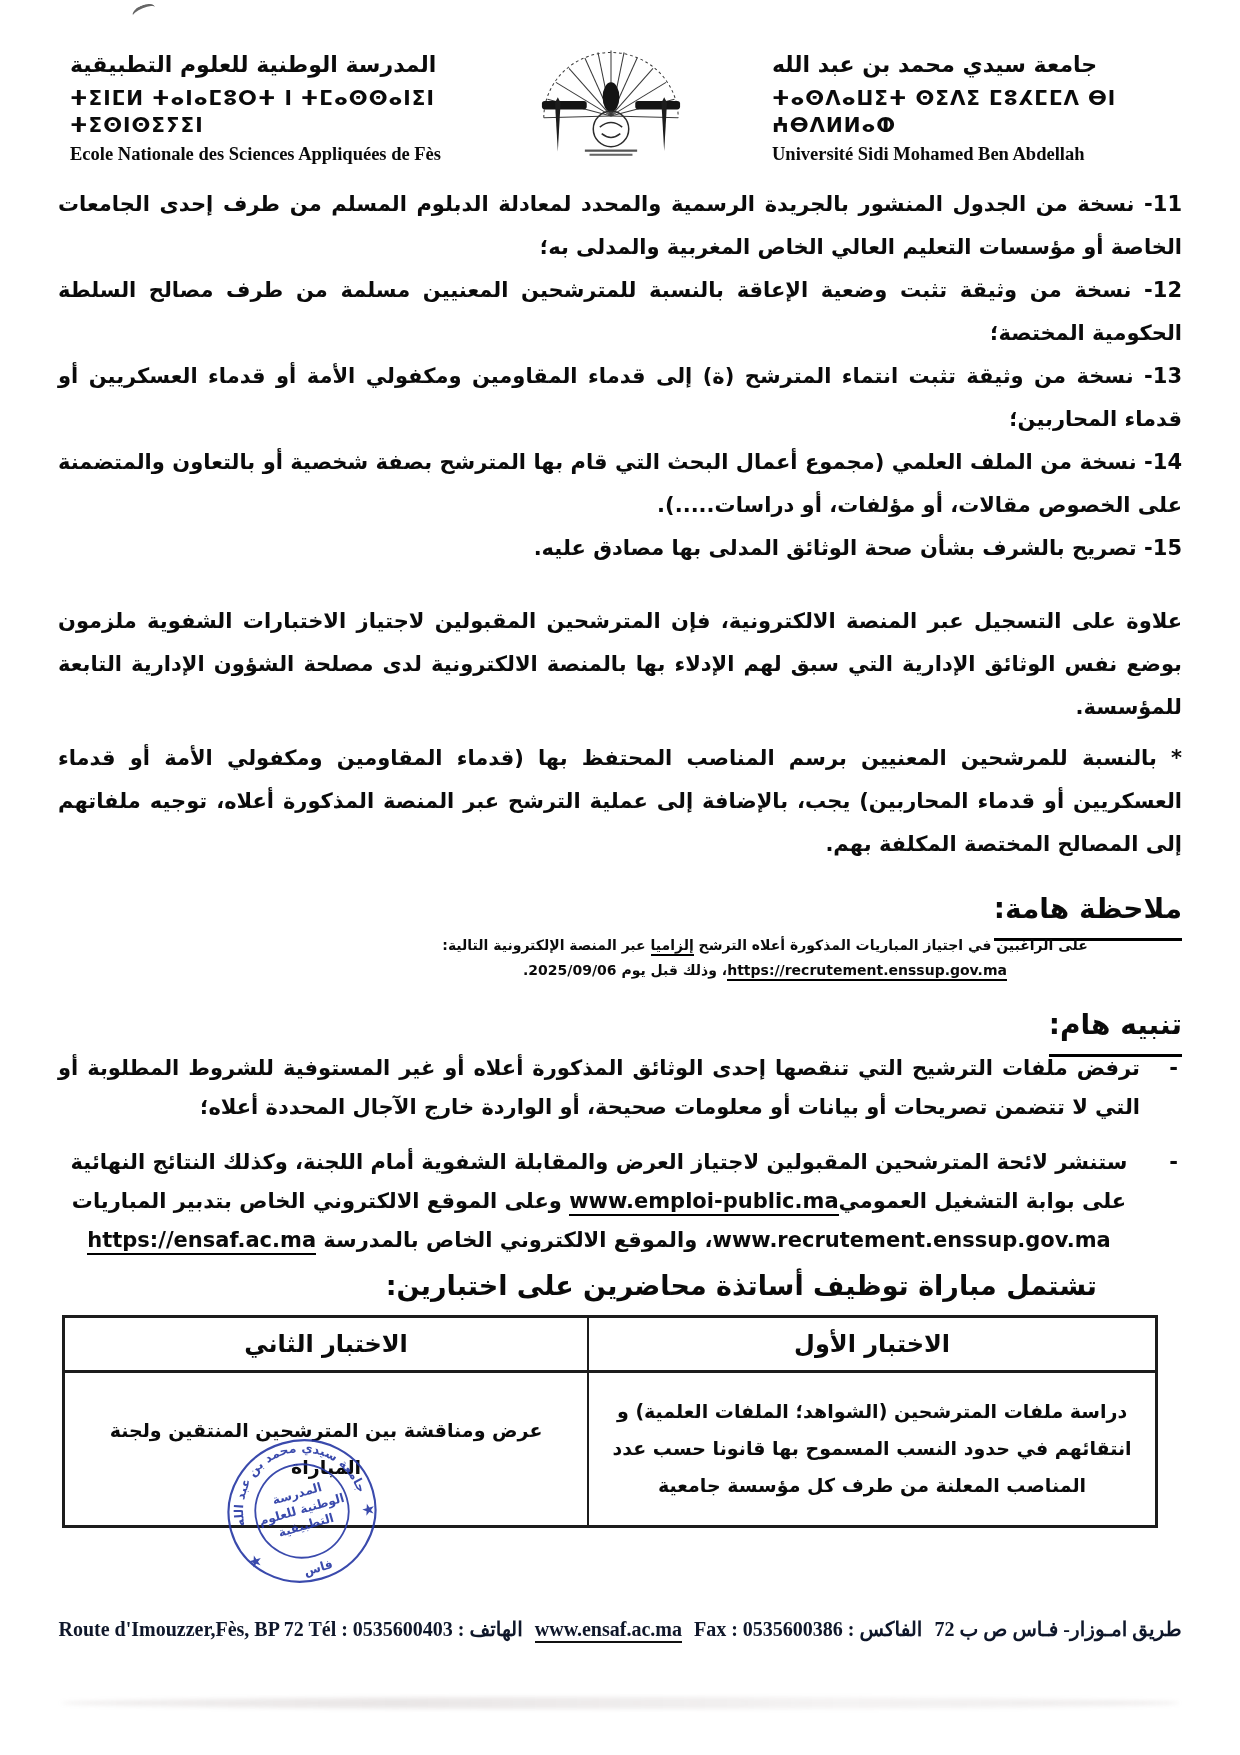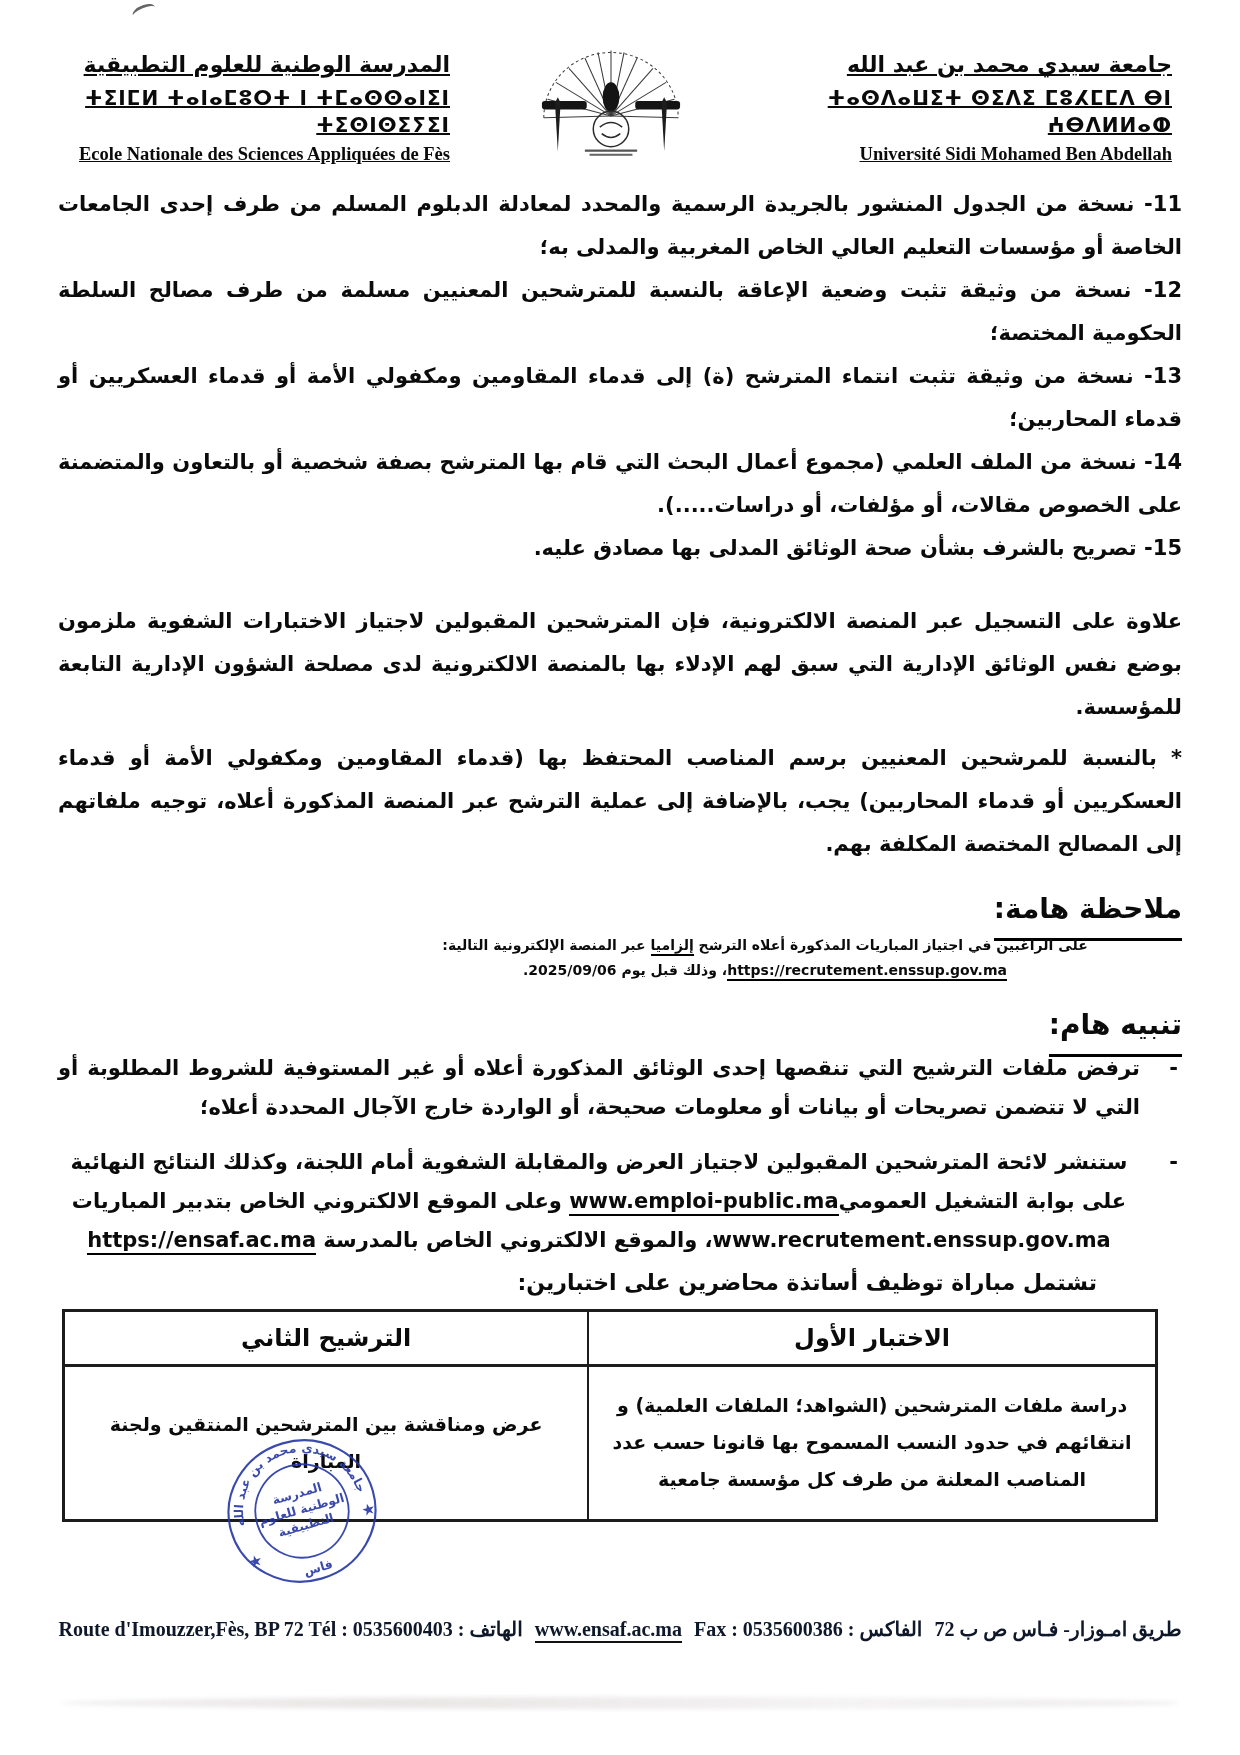--- a/index.html
+++ b/index.html
@@ -3,21 +3,21 @@
 <meta charset="utf-8">
 <style>
   html,body{margin:0;padding:0;background:#e8e8e8;}
   .page{
     position:relative;width:1240px;height:1755px;margin:0 auto;
     background:#ffffff;overflow:hidden;color:#0b0b0b;
     font-family:"DejaVu Sans",sans-serif;
   }
   
   .header{display:flex;justify-content:space-between;align-items:flex-start;padding:50px 68px 0 70px;direction:ltr;}
-  .hdr-block{text-align:right;line-height:1.35;text-decoration:underline;}
+  .hdr-block{text-align:left;line-height:1.35;}
   .hdr-block.left{width:380px;}
   .hdr-block.right{width:400px;}
   .hdr-ar{font-size:22px;font-weight:bold;direction:rtl;}
   .hdr-tif{font-size:20px;font-weight:bold;margin-top:5px;letter-spacing:1px;}
   .hdr-fr{font-family:"Liberation Serif",serif;font-size:18.5px;font-weight:bold;margin-top:3px;}
   .emblem{width:168px;height:118px;margin-top:-8px;}
   
   .content{direction:rtl;padding:0 58px;margin-top:16px;}
   .item{margin:0;font-weight:bold;font-size:21px;line-height:2.05;text-align:justify;}
   .para{margin:0;font-weight:bold;font-size:21px;line-height:2.05;text-align:justify;}
@@ -25,21 +25,21 @@
   .para.second{margin-top:8px;}
   .sec-heading{margin:26px 0 8px 0;text-align:right;font-size:28px;font-weight:bold;}
   .sec-heading .u{border-bottom:3px solid #000;padding-bottom:13px;}
   .center-line{text-align:center;font-weight:bold;font-size:14px;line-height:1.75;margin:0;padding-left:290px;}
   .u-word{border-bottom:2.5px solid #000;padding-bottom:1px;}
   .url{border-bottom:2.5px solid #000;padding-bottom:1px;}
   .bullet{position:relative;margin:6px 0 0 0;padding-right:42px;font-weight:bold;font-size:21px;line-height:1.85;text-align:justify;}
   .bullet .dash{position:absolute;right:4px;top:0;font-weight:bold;}
   .bullet.second{margin-top:16px;text-align:center;}
   .exams-heading{margin:24px 38px 0 0;}
-  .exams-intro{margin:10px 85px 0 0;text-align:right;font-weight:bold;font-size:22px;}
+  .exams-intro{margin:10px 85px 0 0;text-align:right;font-weight:bold;font-size:27px;}
   
   table.exam{border-collapse:collapse;width:1096px;margin:14px 24px 0 0;border:3px solid #1c1c1c;}
   table.exam th{border:2.5px solid #1c1c1c;border-bottom:3px solid #1c1c1c;font-size:24px;font-weight:bold;height:50px;background:#fff;}
   table.exam td{border:2.5px solid #1c1c1c;font-size:19px;font-weight:bold;text-align:center;vertical-align:middle;line-height:1.95;height:140px;padding:6px 16px;}
   th.c1,td.c1{width:52%;}
   th.c2,td.c2{width:48%;}
   
   .stamp{position:absolute;left:212px;top:1425px;width:180px;height:172px;opacity:.9;}
   
   .footer{position:absolute;top:1617px;left:0;width:100%;text-align:center;direction:ltr;
@@ -123,21 +123,21 @@
 
     <p class="bullet second"><span class="dash">-</span><span>ستنشر لائحة المترشحين المقبولين لاجتياز العرض والمقابلة الشفوية أمام اللجنة، وكذلك النتائج النهائية على بوابة التشغيل العمومي</span><span class="url">www.emploi-public.ma</span><span> وعلى الموقع الالكتروني الخاص بتدبير المباريات </span><span>www.recrutement.enssup.gov.ma</span><span>، والموقع الالكتروني الخاص بالمدرسة </span><span class="url">https://ensaf.ac.ma</span></p>
 
 
     <p class="exams-intro">تشتمل مباراة توظيف أساتذة محاضرين على اختبارين:</p>
 
     <table class="exam">
       <tbody>
           <tr>
         <th class="c1">الاختبار الأول</th>
-        <th class="c2">الترشيح الثاني</th>
+        <th class="c2">الاختبار الثاني</th>
       </tr>
       <tr>
         <td class="c1">دراسة ملفات المترشحين (الشواهد؛ الملفات العلمية) و انتقائهم في حدود النسب المسموح بها قانونا حسب عدد المناصب المعلنة من طرف كل مؤسسة جامعية</td>
         <td class="c2">عرض ومناقشة بين المترشحين المنتقين ولجنة المباراة</td>
       </tr>
     </tbody>
       </table>
   </div>
 
   <svg class="stamp" viewBox="0 0 220 210" aria-hidden="true">

